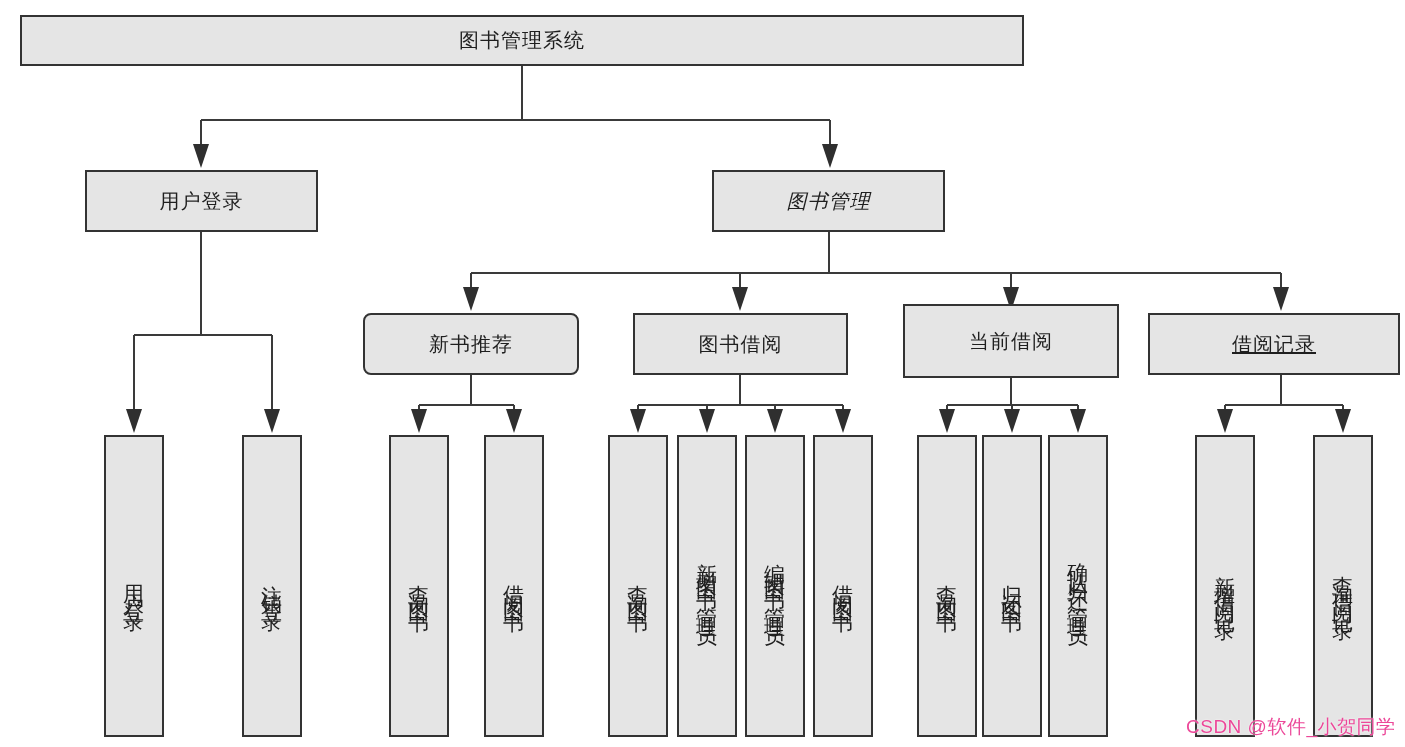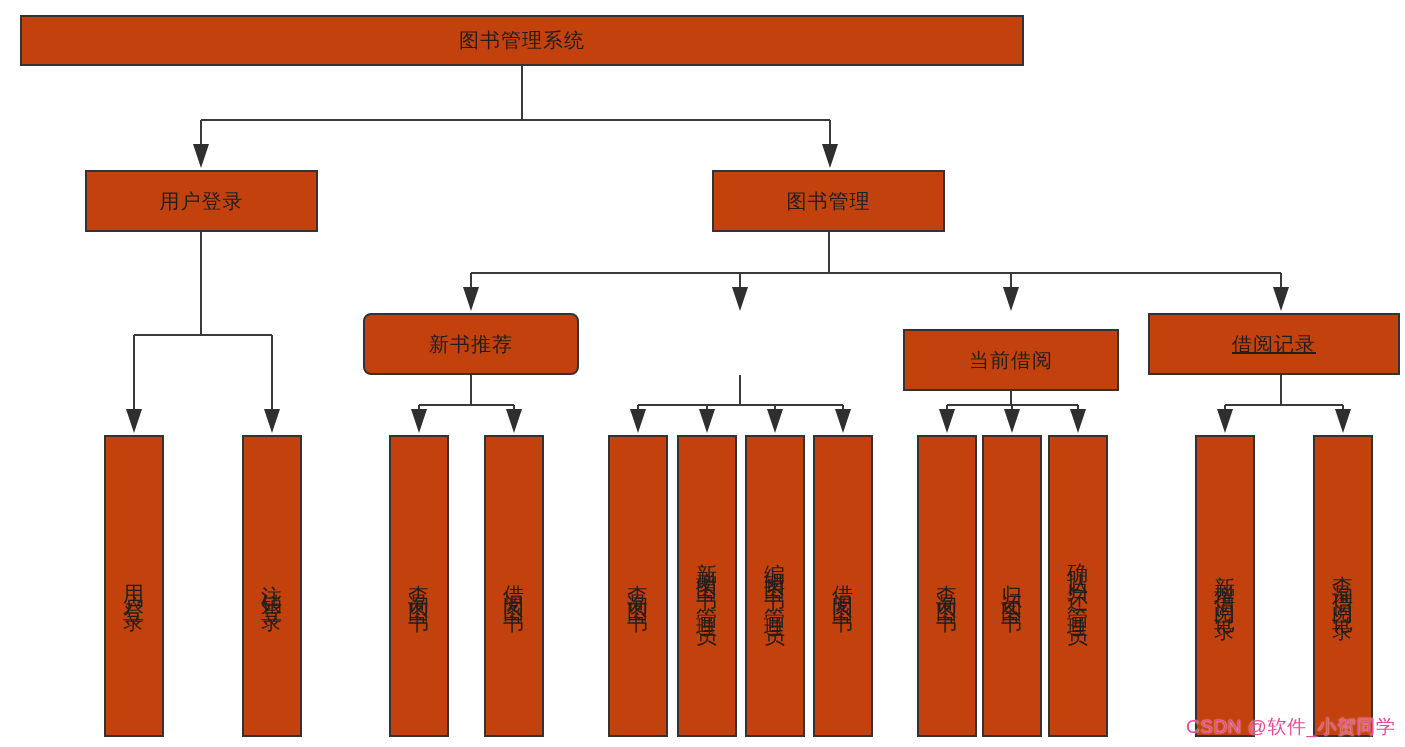--- a/index.html
+++ b/index.html
@@ -14,21 +14,21 @@
   .connectors {
     position: absolute;
     left: 0; top: 0;
     width: 1405px; height: 747px;
     z-index: 1;
   }
   .node {
     position: absolute;
     box-sizing: border-box;
     border: 2px solid #333333;
-    background: #c2410c;
+    background: #e5e5e5;
     color: #1f1f1f;
     display: flex;
     align-items: center;
     justify-content: center;
     font-size: 20px;
     letter-spacing: 1px;
     z-index: 2;
     white-space: nowrap;
   }
   .leaf {
@@ -112,24 +112,25 @@
       <polygon points="1012,433 1004,409 1020,409"></polygon>
       <polygon points="1078,433 1070,409 1086,409"></polygon>
       <polygon points="1225,433 1217,409 1233,409"></polygon>
       <polygon points="1343,433 1335,409 1351,409"></polygon>
     </g>
   </svg>
 
   <div class="node" style="left:20px; top:15px; width:1004px; height:51px;">图书管理系统</div>
 
   <div class="node" style="left:85px; top:170px; width:233px; height:62px;">用户登录</div>
-  <div class="node" style="left:712px; top:170px; width:233px; height:62px;">图书管理</div>
+  <div class="node" style="left:712px; top:170px; width:233px; height:62px;font-style:italic;">图书管理</div>
 
   <div class="node" style="left:363px; top:313px; width:216px; height:62px;border-radius:8px;">新书推荐</div>
-  <div class="node" style="left:903px; top:329px; width:216px; height:62px;">当前借阅</div>
+  <div class="node" style="left:633px; top:313px; width:215px; height:62px;">图书借阅</div>
+  <div class="node" style="left:903px; top:304px; width:216px; height:74px;">当前借阅</div>
   <div class="node" style="left:1148px; top:313px; width:252px; height:62px;text-decoration:underline;">借阅记录</div>
 
   <div class="node leaf" style="left:104px; top:435px; width:60px; height:302px;">用户登录</div>
   <div class="node leaf" style="left:242px; top:435px; width:60px; height:302px;">注销登录</div>
 
   <div class="node leaf" style="left:389px; top:435px; width:60px; height:302px;">查询图书</div>
   <div class="node leaf" style="left:484px; top:435px; width:60px; height:302px;">借阅图书</div>
 
   <div class="node leaf" style="left:608px; top:435px; width:60px; height:302px;">查询图书</div>
   <div class="node leaf" style="left:677px; top:435px; width:60px; height:302px;">新增图书（管理员）</div>

